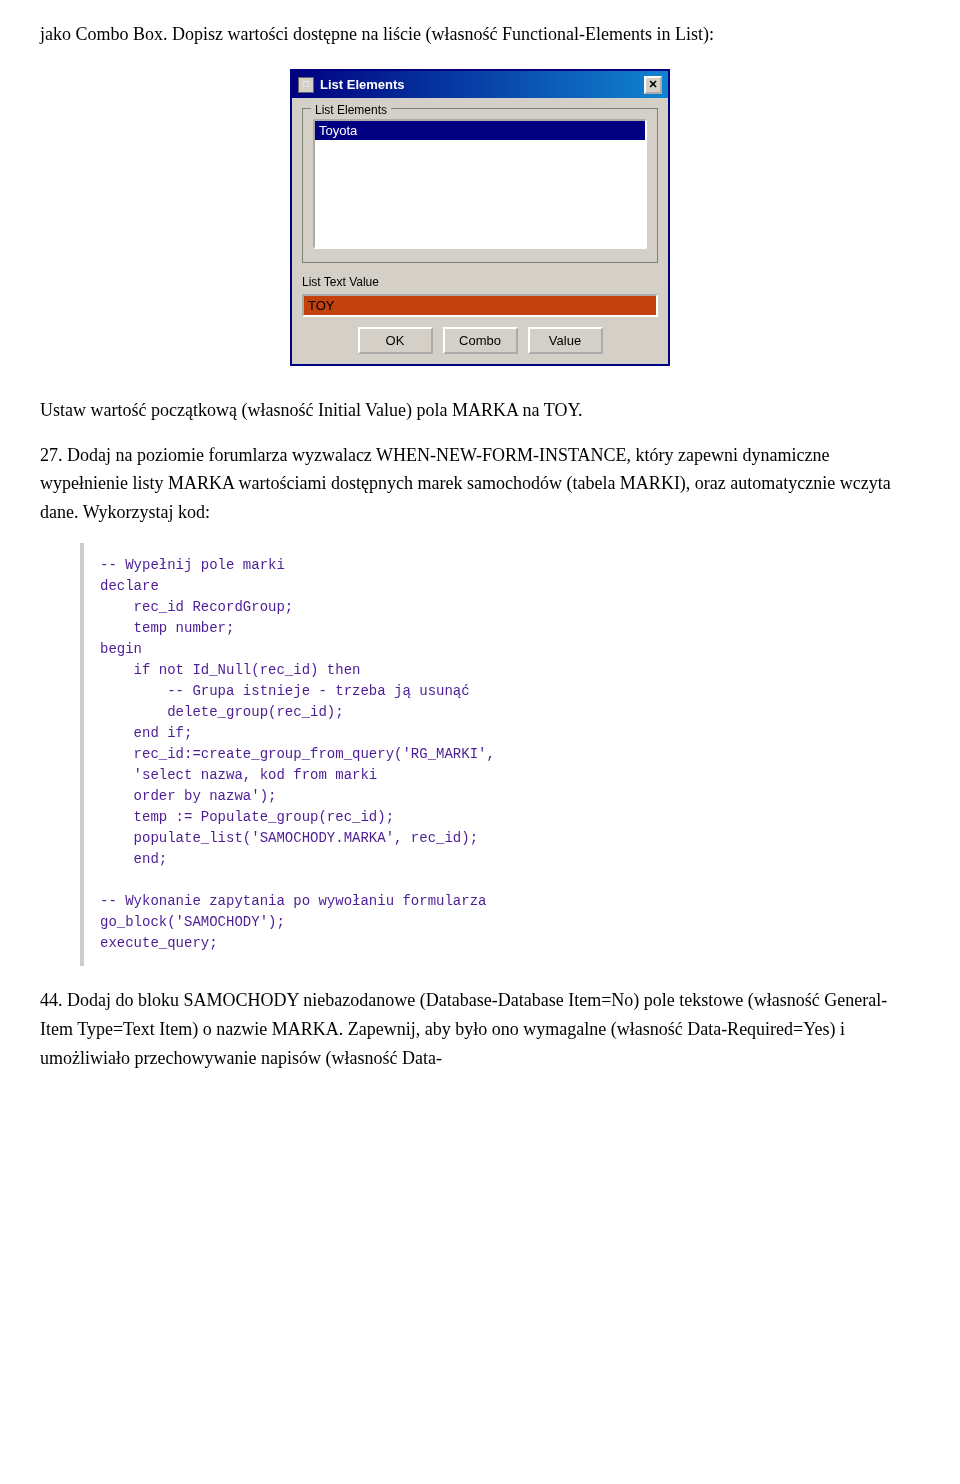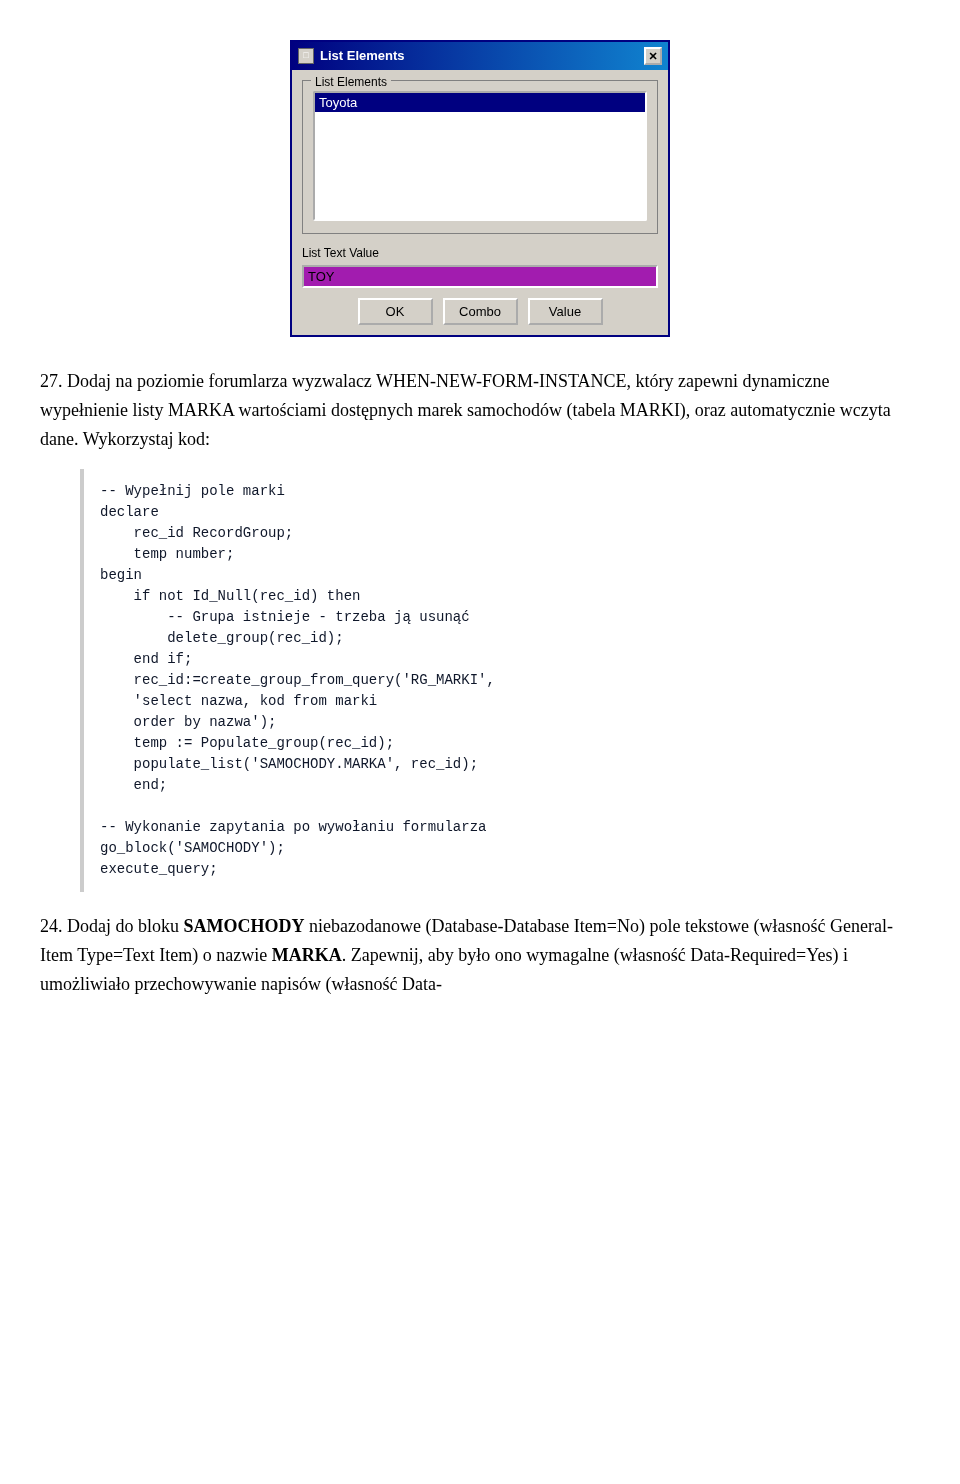--- a/index.html
+++ b/index.html
@@ -129,21 +129,21 @@
     .list-item-value-label {
       font-family: Arial, sans-serif;
       font-size: 12px;
       margin-bottom: 3px;
       display: block;
     }
 
     .list-item-value-input {
       width: 100%;
       border: 2px inset #ffffff;
-      background: #a21caf;
+      background: #c2410c;
       padding: 2px 4px;
       font-family: Arial, sans-serif;
       font-size: 13px;
     }
 
     .dialog-buttons {
       display: flex;
       justify-content: center;
       gap: 10px;
       margin-top: 5px;
@@ -167,36 +167,37 @@
 
     .code-block {
       background: #ffffff;
       border-left: 4px solid #cccccc;
       margin: 16px 0 16px 40px;
       padding: 12px 16px;
       font-family: 'Courier New', Courier, monospace;
       font-size: 14px;
       line-height: 1.5;
       white-space: pre;
-      color: #0f172a;
+      color: #4c1d95;
     }
 
     .bold {
-      font-weight: bold;
+      font-weight: normal;
     }
 
     .section-28 {
       margin-top: 20px;
     }
   </style>
 </head>
 <body>
 
 <div class="page-content">
 
+  <p class="intro-text">jako Combo Box. Dopisz wartości dostępne na liście (własność Functional-Elements in List):</p>
 
   <div class="dialog-container">
     <div class="dialog-window">
       <div class="dialog-titlebar">
         <div class="dialog-titlebar-left">
           <div class="title-icon">
             <span>□</span>
           </div>
           <span>List Elements</span>
         </div>
@@ -215,20 +216,21 @@
         </div>
         <div class="dialog-buttons">
           <button class="dialog-btn">OK</button>
           <button class="dialog-btn">Combo</button>
           <button class="dialog-btn">Value</button>
         </div>
       </div>
     </div>
   </div>
 
+  <p class="section-text">Ustaw wartość początkową (własność Initial Value) pola MARKA na TOY.</p>
 
   <p class="section-text">
     <span>27.</span>
     <span>Dodaj na poziomie forumlarza wyzwalacz WHEN-NEW-FORM-INSTANCE, który zapewni dynamiczne wypełnienie listy MARKA wartościami dostępnych marek samochodów (tabela MARKI), oraz automatycznie wczyta dane. Wykorzystaj kod:</span>
   </p>
 
   <div class="code-block">-- Wypełnij pole marki
 declare
     rec_id RecordGroup;
     temp number;
@@ -242,17 +244,17 @@
     order by nazwa');
     temp := Populate_group(rec_id);
     populate_list('SAMOCHODY.MARKA', rec_id);
     end;
 
 -- Wykonanie zapytania po wywołaniu formularza
 go_block('SAMOCHODY');
 execute_query;</div>
 
   <p class="section-text section-28">
-    <span>24.</span>
+    <span>44.</span>
     <span>Dodaj do bloku </span><span class="bold">SAMOCHODY</span><span> niebazodanowe (Database-Database Item=No) pole tekstowe (własność General-Item Type=Text Item) o nazwie </span><span class="bold">MARKA</span><span>. Zapewnij, aby było ono wymagalne (własność Data-Required=Yes) i umożliwiało przechowywanie napisów (własność Data-</span>
   </p>
 
 </div>
 
 </body></html>

